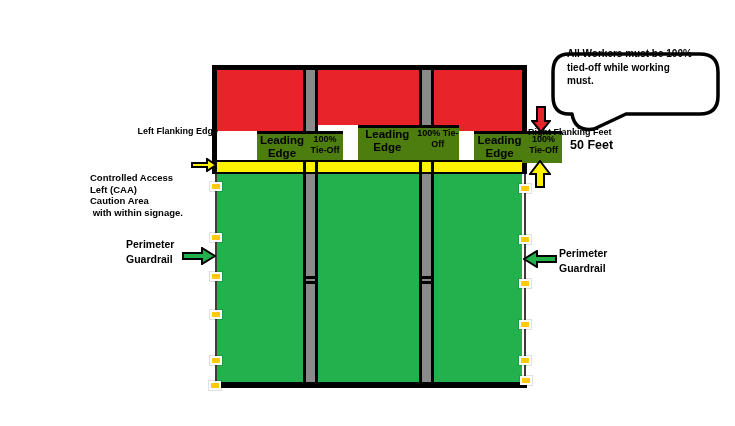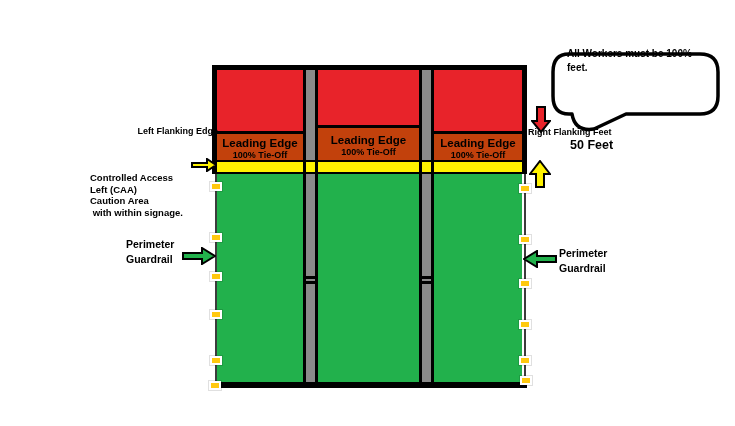--- a/index.html
+++ b/index.html
@@ -9,22 +9,22 @@
     overflow:hidden;
   }
   .abs { position:absolute; }
 
   
   .border-black { background:#000; }
   .zone-red   { background:#e8232a; }
   .zone-green { background:#22b14c; }
   .seam-gray  { background:#8a8a8a; }
 
-  .band { background:#c2410c; border-top:3px solid #000; text-align:center;
-          display:flex; flex-direction:column; justify-content:center; }
+  .band { background:#4d7c0f; border-top:3px solid #000; text-align:center;
+          display:flex; flex-direction:row; justify-content:center;margin-left:40px; }
   .band-title { font-size:11.5px; line-height:13px; }
   .band-sub   { font-size:9px; line-height:11px; }
 
   .tape { background:#fff200; border-top:2px solid #000; border-bottom:2px solid #000; }
   .tape-cross { background:#000; }
 
   .thin-rail { background:#3c3c3c; }
 
   .post { width:12px; height:9px; background:#ffc90e; border:2px solid #fff;
           box-sizing:border-box; box-shadow:0 0 0 1px rgba(0,0,0,0.12); }
@@ -139,21 +139,22 @@
     </svg>
   </div>
 
   <div class="abs" style="left:548px; top:50px;">
     <svg width="175" height="85" viewBox="0 0 175 85">
       <path d="M 21 4 H 152 Q 170 4 170 22 V 46 Q 170 64 152 64 H 78 L 46 79 Q 27 82 24 64 H 21 Q 5 64 5 46 V 22 Q 5 4 21 4 Z" fill="#ffffff" stroke="#000" stroke-width="3.5" stroke-linejoin="round"></path>
     </svg>
   </div>
   <div class="abs callout-text">
     <span class="lbl-line">All Workers must be 100%</span>
-    <span class="lbl-line">feet.</span>
+    <span class="lbl-line">tied-off while working</span>
+    <span class="lbl-line">must.</span>
   </div>
 
   <div class="abs" style="left:531px; top:106px;">
     <svg width="20" height="27" viewBox="0 0 20 27">
       <polygon points="6,1 14,1 14,15 19,15 10,26 1,15 6,15" fill="#e8232a" stroke="#000" stroke-width="2"></polygon>
     </svg>
   </div>
 
   <div class="abs lbl right-flanking">Right Flanking Feet</div>
   <div class="abs lbl fifty-feet">50 Feet</div>

